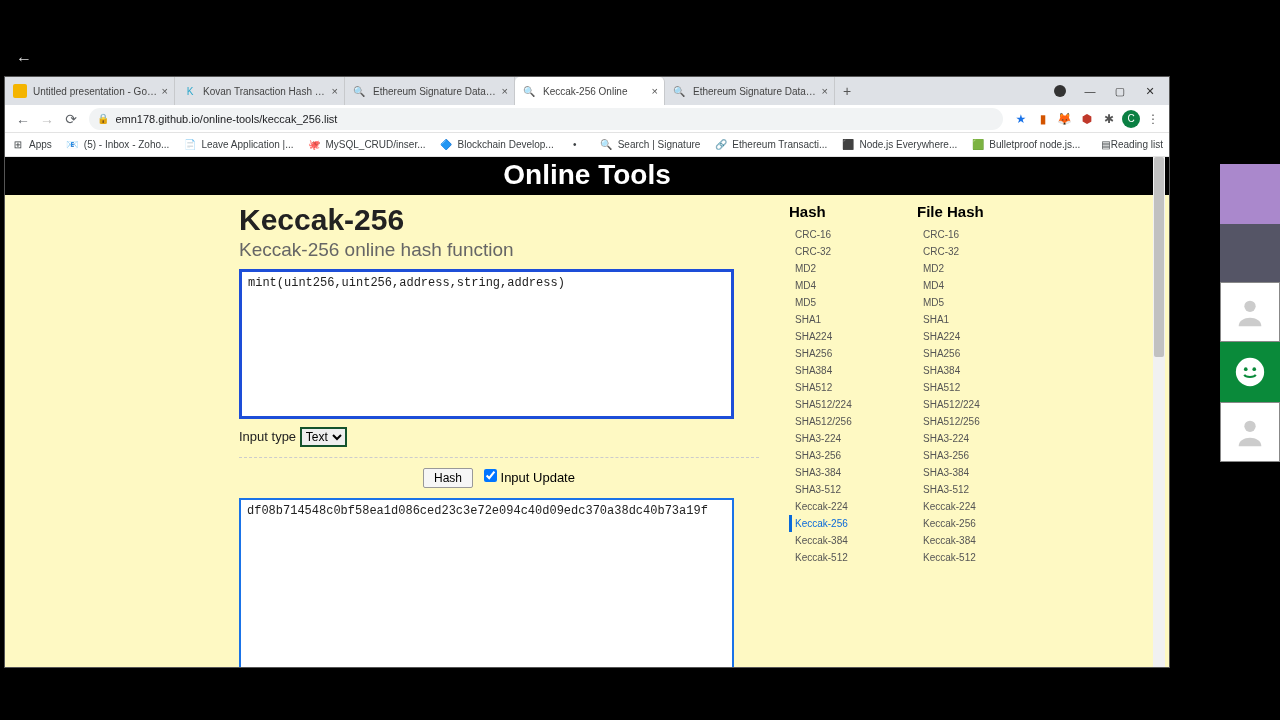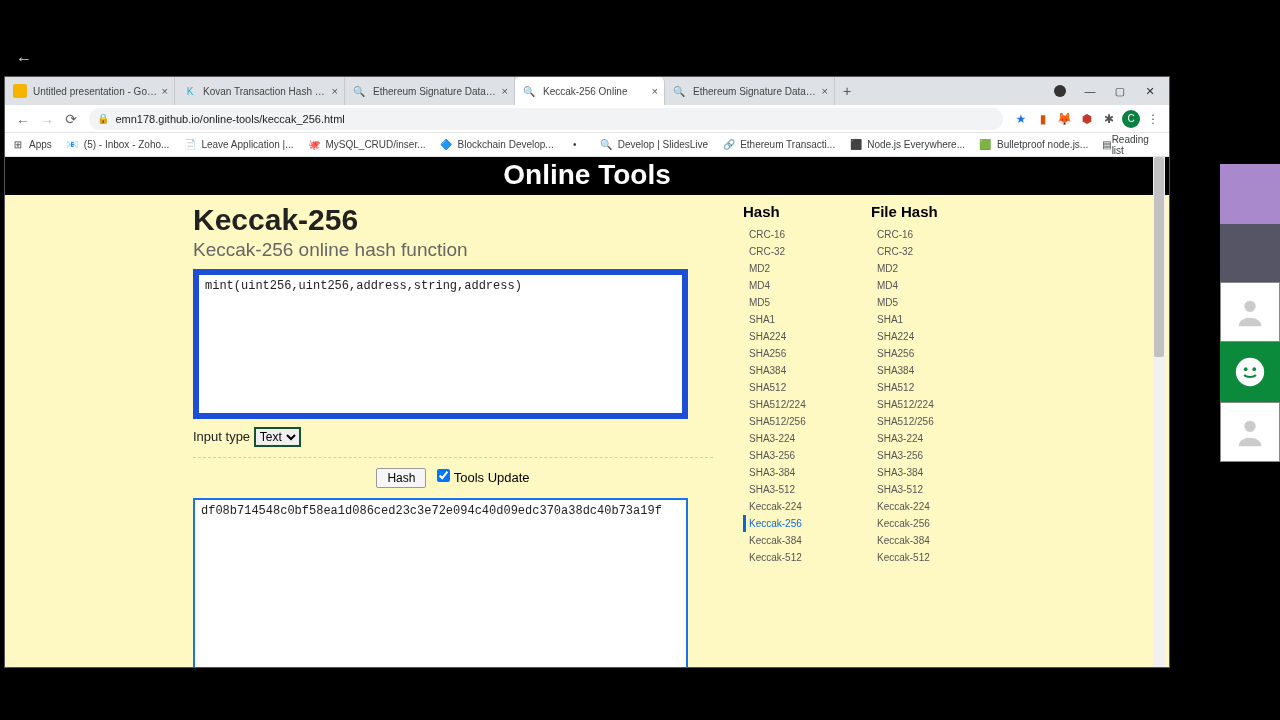--- a/index.html
+++ b/index.html
@@ -98,30 +98,30 @@
   .bookrow .bm { display:flex;align-items:center; margin-right: 14px; white-space:nowrap;}
   .bookrow .bm .ic { width:14px;height:14px;margin-right:4px;display:inline-flex;align-items:center;justify-content:center;font-size:10px;}
   .bookrow .rlist { margin-left:auto; display:flex;align-items:center;}
   
   .page { flex:1; background:#fef9c3; overflow:hidden; position:relative;}
   .page-header {
     background:#000; color:#fff; text-align:center;
     font-size:28px; font-weight:bold; padding:2px 0 4px;
     font-family: Arial, sans-serif;
   }
-  .page-body { display:flex; padding: 8px 18px 0 18px; height: calc(100% - 38px); }
+  .page-body { display:flex; padding: 8px 18px 0 18px; height: calc(100% - 38px); margin-left: 46px; }
   .left-gutter { width: 170px; }
   .main-col { width: 520px; }
   .right-col { margin-left: 30px; display:flex; }
   h1.title { font-family: Arial; font-size: 30px; font-weight: bold; color:#222; margin-bottom: 2px;}
   .subtitle { color:#666; font-size: 19px; margin-bottom: 8px;}
   textarea.in, textarea.out {
     width: 495px; font-family: "Courier New", monospace;
     font-size: 12px; padding: 4px 6px;
-    border: 6px solid #1d4ed8; resize: none;
+    border: 3px solid #1d4ed8; resize: none;
     background: #fff; color:#222;
   }
   textarea.in { height: 150px; }
   textarea.out { height: 177px; border: 2px solid #1a73e8; }
   .inputtype-row { font-size: 13px; color:#222; margin: 4px 0 10px;}
   select.it { font-size: 12px; border:2px solid #14532d;}
   .dashed { border-top:1px dashed #ccc; margin-bottom:10px;}
   .ctrlrow { text-align:center; font-size:13px; margin-bottom:10px;}
   .ctrlrow button { font-size:12px; padding:2px 10px; border:1px solid #999; background:#f6f6f6; border-radius:2px;}
   .sidebar-col { width: 120px; }
@@ -192,21 +192,21 @@
         <div>✕</div>
       </div>
     </div>
 
     <div class="addrrow">
       <div class="navbtn">←</div>
       <div class="navbtn" style="color:#bbb;">→</div>
       <div class="navbtn">⟳</div>
       <div class="urlbar">
         <span class="lock">🔒</span>
-        <span class="url">emn178.github.io/online-tools/keccak_256.html</span>
+        <span class="url">emn178.github.io/online-tools/keccak_256.list</span>
       </div>
       <div class="ext star">★</div>
       <div class="ext" style="color:#d35400;">▮</div>
       <div class="ext" style="color:#e2761b;">🦊</div>
       <div class="ext" style="color:#c0392b;">⬢</div>
       <div class="ext" style="color:#555;">✱</div>
       <div class="ext">
           <span class="avatar-c">C</span>
         </div>
       <div class="ext" style="color:#555;">⋮</div>
@@ -233,21 +233,21 @@
           <div class="bm">
             <span class="ic">🔷</span>
             <span>Blockchain Develop...</span>
           </div>
           <div class="bm">
             <span class="ic">•</span>
             <span></span>
           </div>
           <div class="bm">
             <span class="ic">🔍</span>
-            <span>Develop | SlidesLive</span>
+            <span>Search | Signature</span>
           </div>
           <div class="bm">
             <span class="ic">🔗</span>
             <span>Ethereum Transacti...</span>
           </div>
           <div class="bm">
             <span class="ic">⬛</span>
             <span>Node.js Everywhere...</span>
           </div>
           <div class="bm">
@@ -273,21 +273,21 @@
             <span>Input type</span>
             <select class="it">
               <option>Text</option>
             </select>
           </div>
           <div class="dashed"></div>
           <div class="ctrlrow">
             <button>Hash</button>
             &nbsp;
             <input type="checkbox" checked="" style="">
-            <span>Tools Update</span>
+            <span>Input Update</span>
           </div>
           <textarea class="out" style="">df08b714548c0bf58ea1d086ced23c3e72e094c40d09edc370a38dc40b73a19f</textarea>
         </div>
         <div class="right-col">
           <div class="sidebar-col">
             <h4>Hash</h4>
             <div id="hash-list-mount">
                 <a href="#">CRC-16</a>
                 <a href="#">CRC-32</a>
                 <a href="#">MD2</a>

